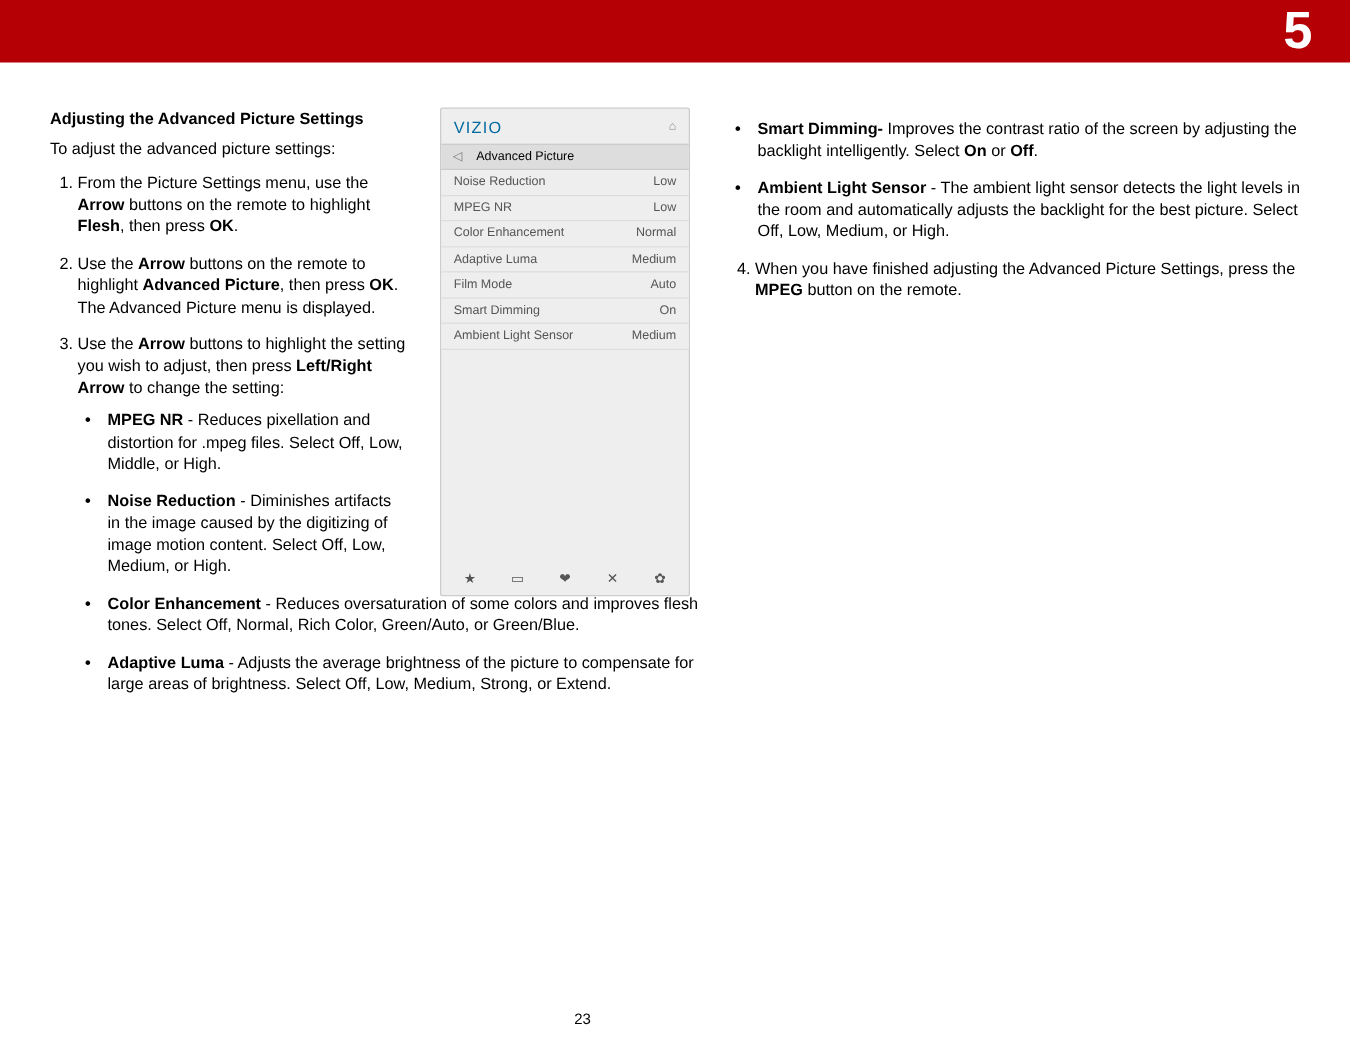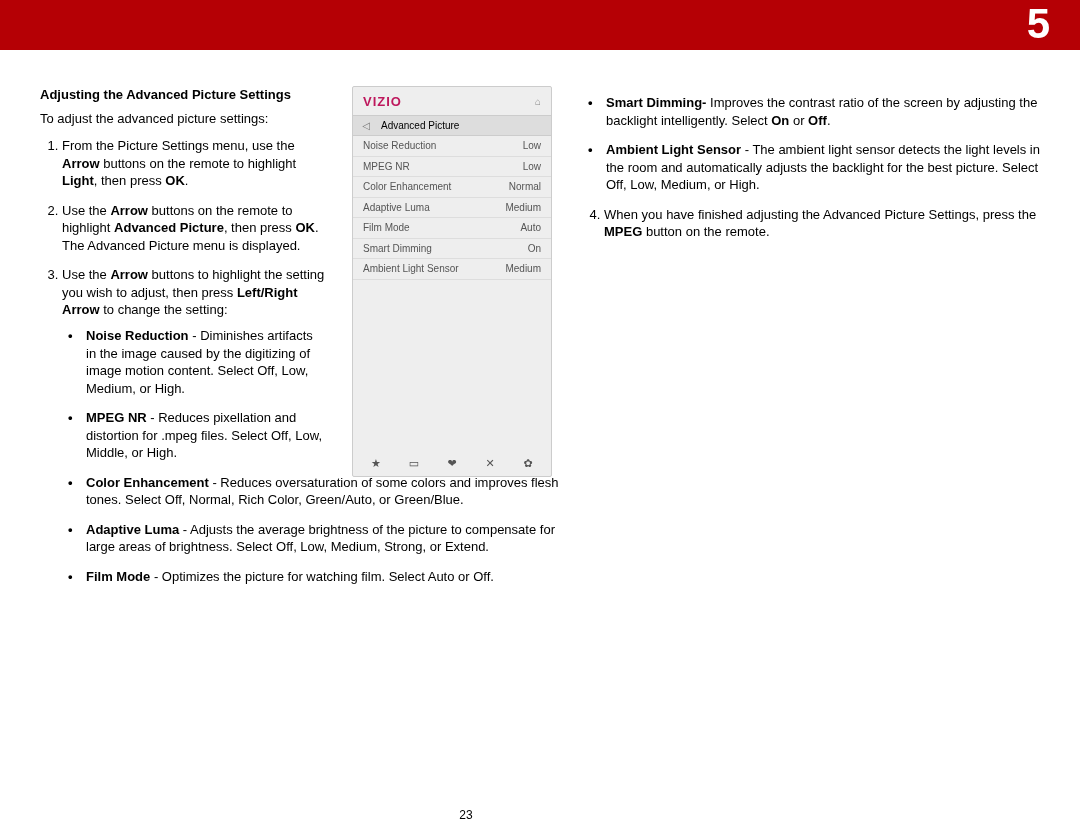--- a/index.html
+++ b/index.html
@@ -15,21 +15,21 @@
   ol.steps { list-style: decimal; margin-left: 22px; }
   ol.steps > li { margin-bottom: 12px; padding-right: 4px; }
   ul.sub { list-style: none; margin-left: 6px; margin-top: 8px; }
   ul.sub > li { margin-bottom: 12px; position: relative; padding-left: 18px; }
   ul.sub > li::before { content: "•"; position: absolute; left: 0; top: 0; font-weight: bold; }
   ul.wide { margin-left: 6px; }
   b { font-weight: bold; }
   
   .tv { border: 1px solid #ccc; background: #eee; border-radius: 2px; font-size: 10px; }
   .tv-head { display: flex; align-items: center; justify-content: space-between; padding: 6px 10px 4px; }
-  .logo { font-size: 13px; font-weight: bold; letter-spacing: 1px; color: #be185d; }
+  .logo { font-size: 13px; font-weight: normal; letter-spacing: 1px; color: #0369a1; }
   .tv-title { background: #ddd; padding: 3px 8px; display:flex; align-items:center; border-top:1px solid #ccc; border-bottom:1px solid #ccc; }
   .tv-title .back { width: 10px; text-align: center; color:#777; margin-right:10px; }
   .tv-rows { background: #eee; }
   .tv-row { display: flex; justify-content: space-between; padding: 3px 10px; border-bottom: 1px solid #ddd; color:#555; }
   .tv-body-space { height: 170px; }
   .tv-foot { display: flex; justify-content: space-around; align-items: center; padding: 6px 4px; color:#555; font-size:11px; }
   .tv-foot span { width:18px; text-align:center; }
   .page-num-bottom { position: fixed; bottom: 12px; left: 0; width: 932px; text-align: center; font-size: 12px; }
   
   .fullwidth-sub { width: 510px; }
@@ -42,35 +42,34 @@
 </div>
 
 <div class="content">
 
   <div class="col-left">
     <div class="section-title">Adjusting the Advanced Picture Settings</div>
     <div class="intro">To adjust the advanced picture settings:</div>
 
     <ol class="steps">
       <li>
-        <span>From the Picture Settings menu, use the </span><b>Arrow</b><span> buttons on the remote to highlight </span><b>Light</b><span>, then press </span><b>OK</b><span>.</span>
+        <span>From the Picture Settings menu, use the </span><b>Arrow</b><span> buttons on the remote to highlight </span><b>Flesh</b><span>, then press </span><b>OK</b><span>.</span>
       </li>
       <li>
         <span>Use the </span><b>Arrow</b><span> buttons on the remote to highlight </span><b>Advanced Picture</b><span>, then press </span><b>OK</b><span>. The Advanced Picture menu is displayed.</span>
       </li>
       <li>
         <span>Use the </span><b>Arrow</b><span> buttons to highlight the setting you wish to adjust, then press </span><b>Left/Right Arrow</b><span> to change the setting:</span>
         <ul class="sub">
+          <li><b>MPEG NR</b><span> - Reduces pixellation and distortion for .mpeg files. Select Off, Low, Middle, or High.</span></li>
           <li><b>Noise Reduction</b><span> - Diminishes artifacts in the image caused by the digitizing of image motion content. Select Off, Low, Medium, or High.</span></li>
-          <li><b>MPEG NR</b><span> - Reduces pixellation and distortion for .mpeg files. Select Off, Low, Middle, or High.</span></li>
         </ul>
         <ul class="sub fullwidth-sub">
           <li><b>Color Enhancement</b><span> - Reduces oversaturation of some colors and improves flesh tones. Select Off, Normal, Rich Color, Green/Auto, or Green/Blue.</span></li>
           <li><b>Adaptive Luma</b><span> - Adjusts the average brightness of the picture to compensate for large areas of brightness. Select Off, Low, Medium, Strong, or Extend.</span></li>
-          <li><b>Film Mode</b><span> - Optimizes the picture for watching film. Select Auto or Off.</span></li>
         </ul>
       </li>
     </ol>
   </div>
 
   <div class="col-mid">
     <div class="tv">
       <div class="tv-head">
         <span class="logo">VIZIO</span>
         <span style="color:#888;">⌂</span>

